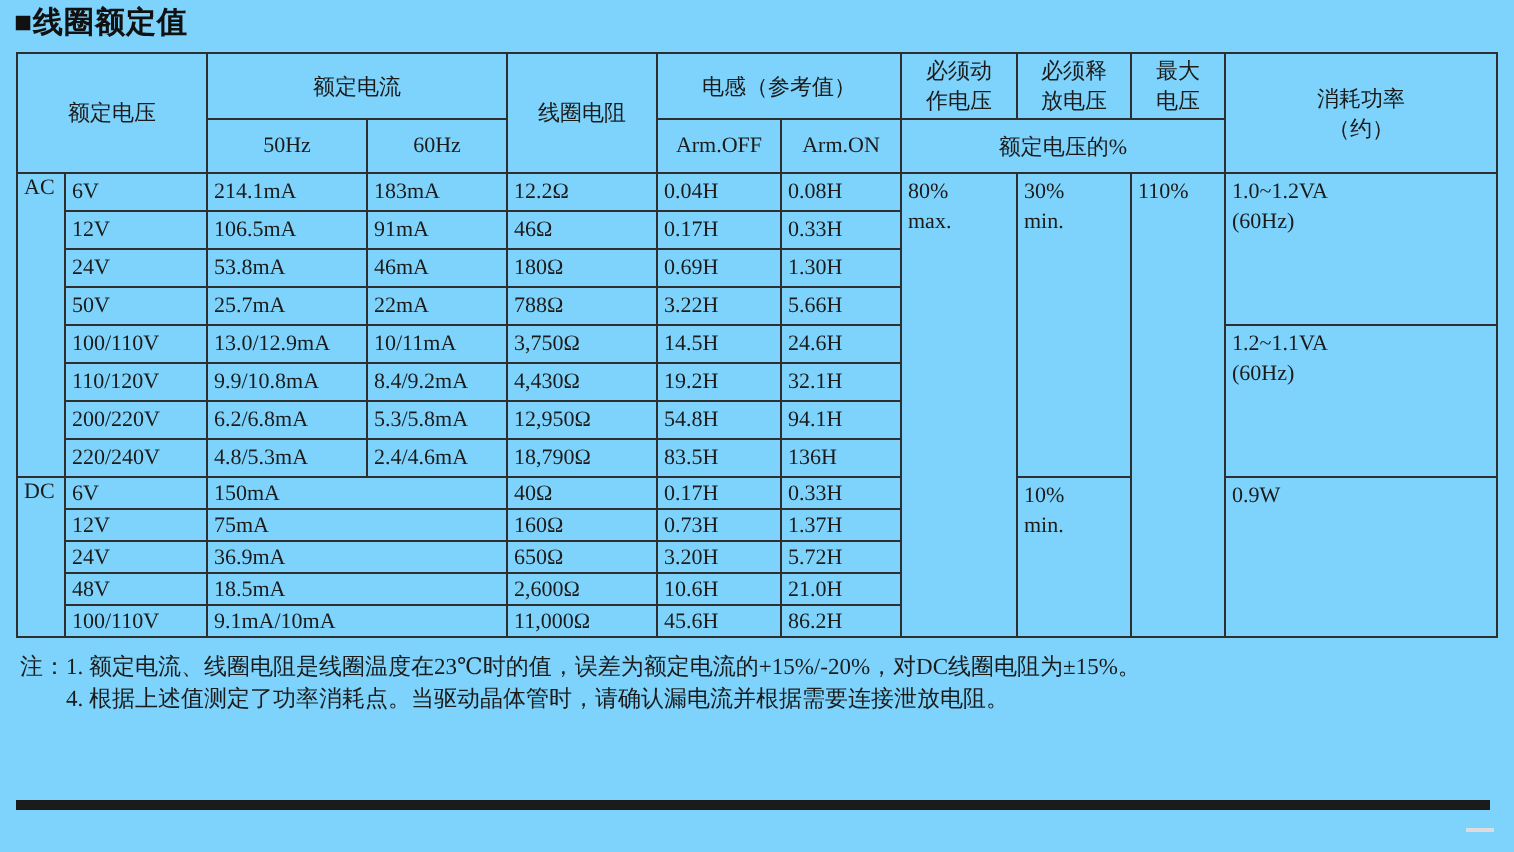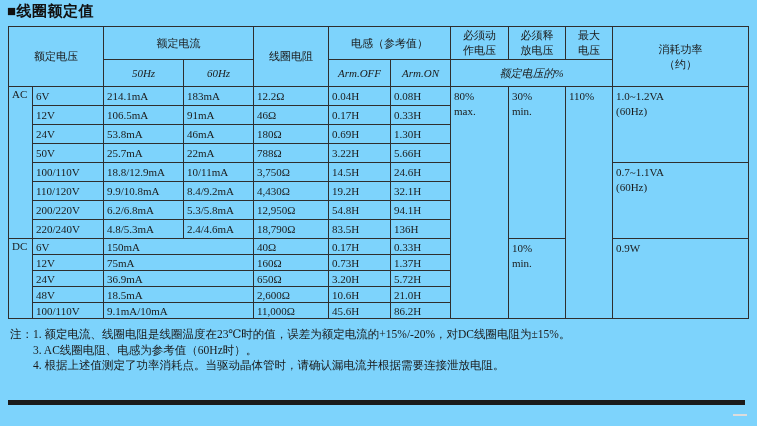--- a/index.html
+++ b/index.html
@@ -20,21 +20,21 @@
     width:740px; border-collapse:collapse; table-layout:fixed;
   }
   .spec-table th, .spec-table td {
     border:1px solid #2e2e2e;
     font-size:11px; font-weight:normal;
     padding:0 3px; overflow:hidden;
   }
   .spec-table th { text-align:center; vertical-align:middle; }
   .spec-table td { text-align:left; vertical-align:middle; }
   tr.h1 { height:33px; }
-  tr.h2 { height:27px;font-style:italic; }
+  tr.h2 { height:27px; }
   tr.ac-row { height:19px; }
   tr.dc-row { height:16px; }
   .wrap { white-space:pre-line;margin-left:12px; }
   td.group-label { vertical-align:top; padding-top:1px; }
   td.merged { vertical-align:top; padding-top:2px; white-space:pre-line; line-height:15px; }
   .notes {
     position:absolute; left:10px; top:327px; width:742px;
     display:flex; font-size:11.5px; line-height:15.5px; color:#1b1b1b;
   }
   .notes-label { flex:none; }
@@ -129,26 +129,26 @@
     <tr class="ac-row">
       <td>50V</td>
       <td>25.7mA</td>
       <td>22mA</td>
       <td>788Ω</td>
       <td>3.22H</td>
       <td>5.66H</td>
     </tr>
     <tr class="ac-row">
       <td>100/110V</td>
-      <td>18.8/12.9mA</td>
+      <td>13.0/12.9mA</td>
       <td>10/11mA</td>
       <td>3,750Ω</td>
       <td>14.5H</td>
       <td>24.6H</td>
-      <td class="merged" rowspan="4">0.7~1.1VA
+      <td class="merged" rowspan="4">1.2~1.1VA
 (60Hz)</td>
     </tr>
     <tr class="ac-row">
       <td>110/120V</td>
       <td>9.9/10.8mA</td>
       <td>8.4/9.2mA</td>
       <td>4,430Ω</td>
       <td>19.2H</td>
       <td>32.1H</td>
     </tr>
@@ -208,21 +208,20 @@
       <td>45.6H</td>
       <td>86.2H</td>
     </tr>
   </tbody>
     </table>
 
   <div class="notes">
     <span class="notes-label">注：</span>
     <div class="notes-items">
       <div>1. 额定电流、线圈电阻是线圈温度在23℃时的值，误差为额定电流的+15%/-20%，对DC线圈电阻为±15%。</div>
-      <div>3. AC线圈电阻、电感为参考值（60Hz时）。</div>
       <div>4. 根据上述值测定了功率消耗点。当驱动晶体管时，请确认漏电流并根据需要连接泄放电阻。</div>
     </div>
   </div>
 
   <div class="bottom-rule"></div>
   <div class="corner-artifact"></div>
 
 </div>
 
 </body></html>

